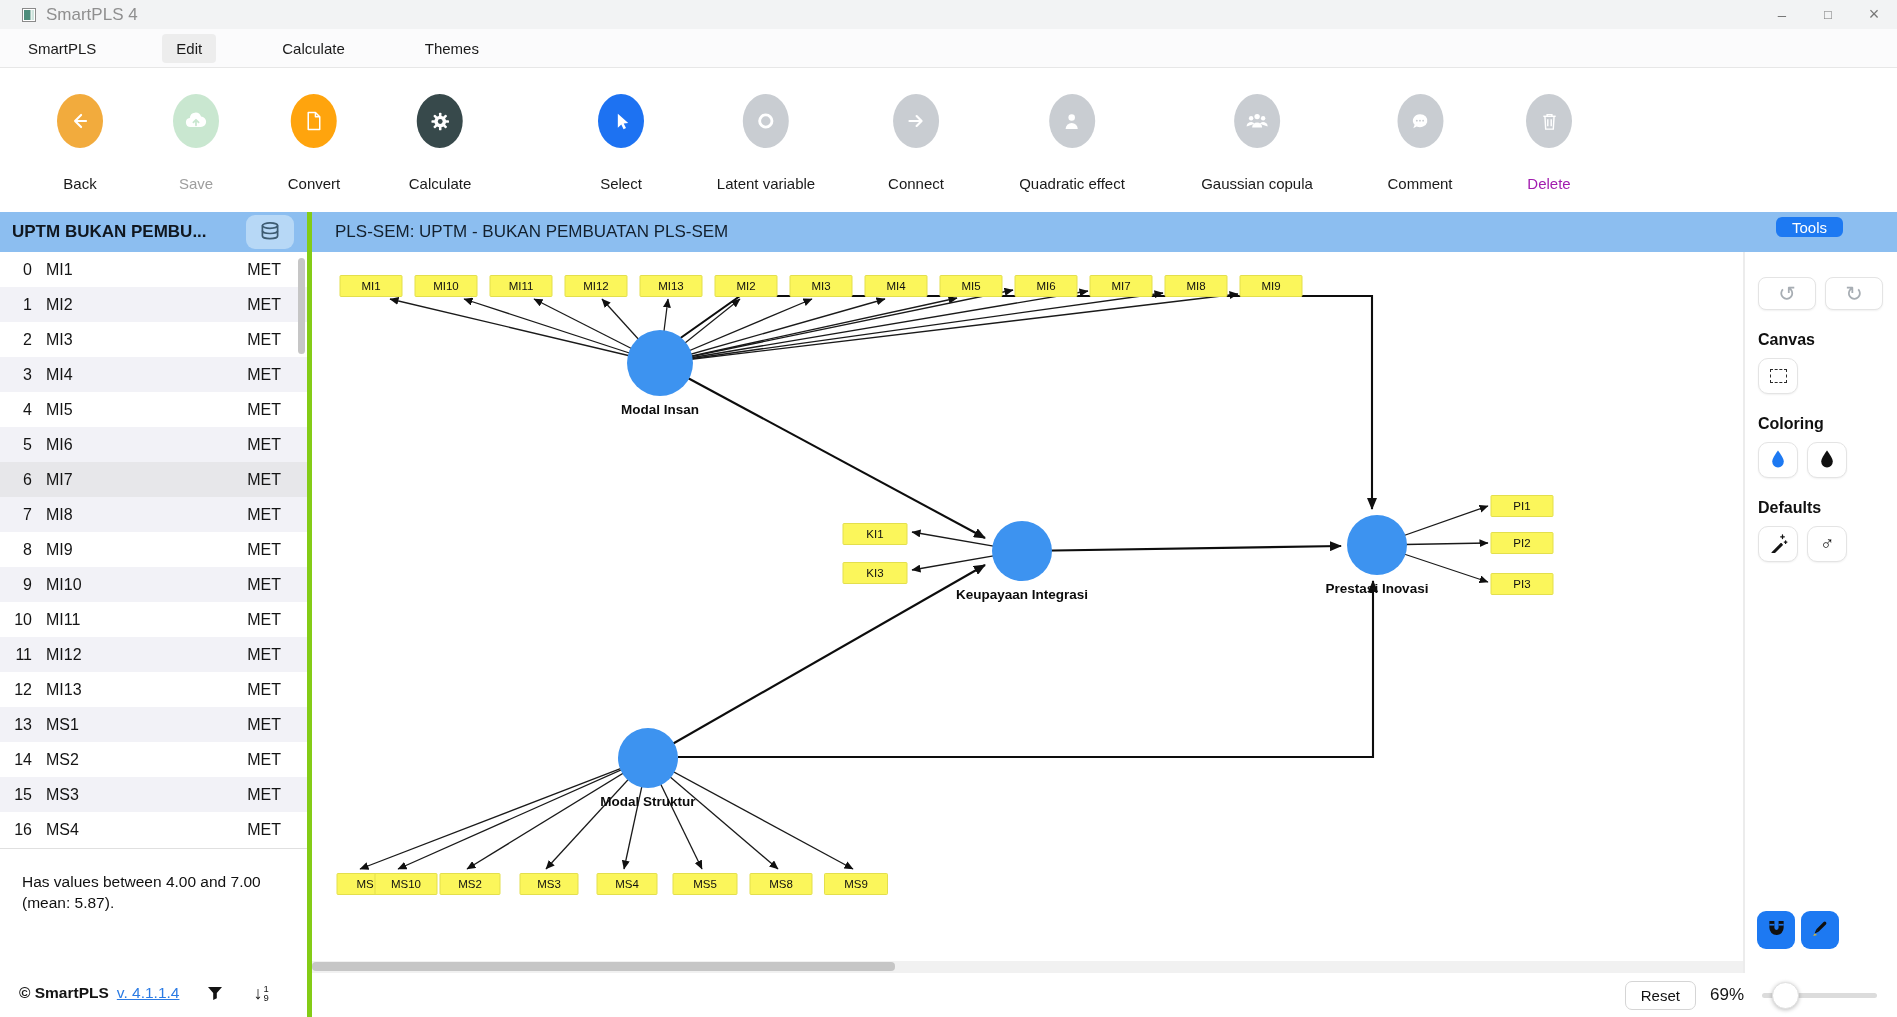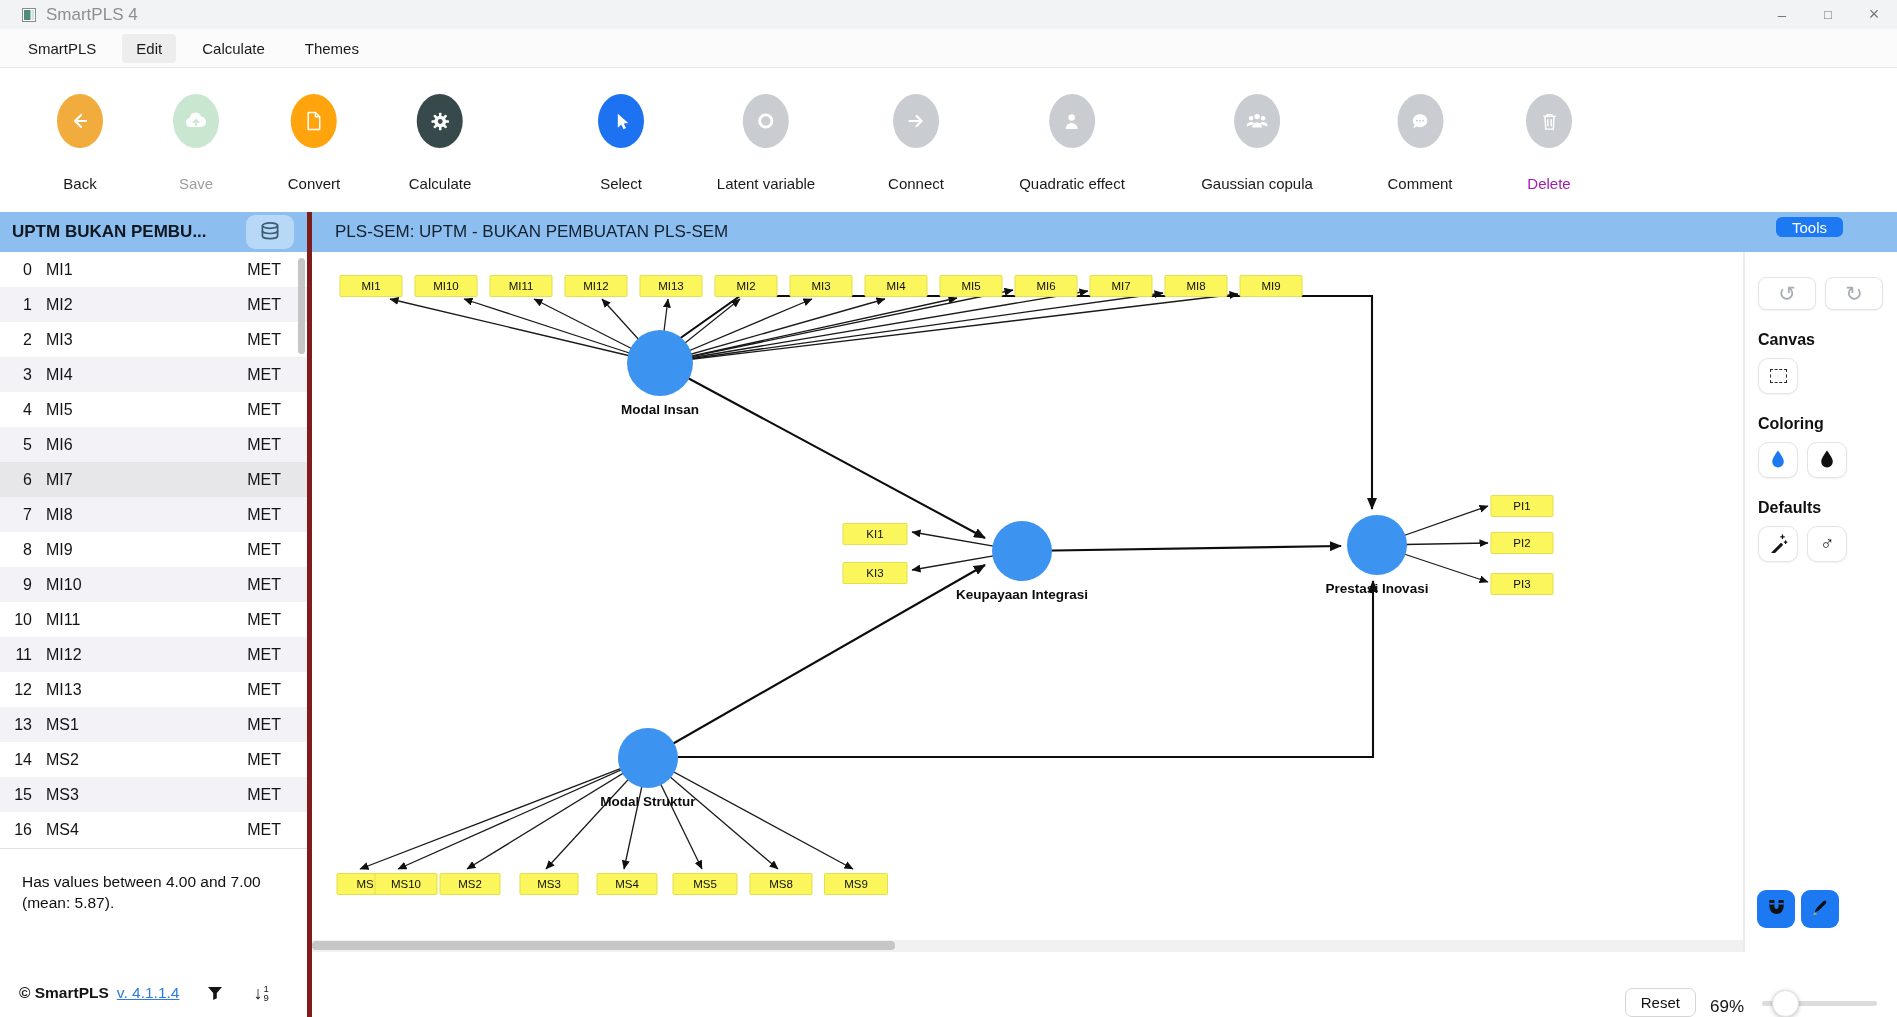--- a/index.html
+++ b/index.html
@@ -11,21 +11,21 @@
   .titlebar .appicon { margin-left:22px; width:14px; height:14px; }
   .titlebar .apptitle { margin-left:10px; font-size:17px; color:#8f8f8f; }
   .win-controls { position:absolute; right:0; top:0; height:29px; display:flex; }
   .win-btn { width:46px; height:29px; display:flex; align-items:center; justify-content:center;
              color:#777; font-size:15px; }
   .win-btn.max { font-size:13px; }
   .win-btn.close { font-size:18px; }
 
   
   .menubar { height:39px; background:#FBFBFC; display:flex; align-items:center; padding-left:14px;
-             border-bottom:1px solid #E7E7E7; }
+             border-bottom:1px solid #E7E7E7;gap:40px; }
   .menu-item { font-size:15px; padding:6px 14px; margin-right:12px; border-radius:4px; color:#1a1a1a; }
   .menu-item.active { background:#EDEDED; }
 
   
   .toolbar { height:144px; background:#fff; position:relative; }
   .tb-btn { position:absolute; top:26px; transform:translateX(-50%); text-align:center; }
   .tb-circle { width:46px; height:54px; border-radius:50%; margin:0 auto;
                display:flex; align-items:center; justify-content:center; color:#fff; }
   .tb-label { margin-top:27px; font-size:15px; white-space:nowrap; }
 
@@ -51,21 +51,21 @@
              font-size:15.5px; line-height:1.38; color:#101010; }
   .sb-footer { height:48px; display:flex; align-items:center; padding-left:19px; }
   .sb-copy { font-size:15.5px; font-weight:bold; }
   .sb-ver { font-size:15.5px; color:#2B7BE4; text-decoration:underline; margin-left:8px; }
   .sb-filter { margin-left:28px; display:flex; align-items:center; }
   .sb-sort { margin-left:30px; display:flex; align-items:center; }
   .sb-sort .arr { font-size:18px; font-weight:bold; }
   .sb-sort .nums { display:flex; flex-direction:column; font-size:9.5px; line-height:1; margin-left:1px; }
 
   
-  .main { flex:1; border-left:5px solid #7f1d1d; display:flex; flex-direction:column; }
+  .main { flex:1; border-left:5px solid #84cc16; display:flex; flex-direction:column; }
   .main-header { height:40px; background:#8CBEF0; display:flex; align-items:center; position:relative; }
   .mh-title { margin-left:23px; font-size:17px; font-weight:500; color:#13202E; }
   .tools-btn { position:absolute; right:54px; top:5px; height:20px; padding:0 16px; border:none;
                border-radius:6px; background:#1D79F2; color:#fff; font-size:15px;
                font-family:"Liberation Sans", sans-serif; }
   .main-body { flex:1; display:flex; }
   .canvas-area { flex:1; position:relative; border-right:2px solid #ECECEC; }
   .canvas-area svg.diagram { position:absolute; left:0; top:0; }
   .h-scroll { position:absolute; left:0; bottom:0; width:100%; height:12px; background:#F1F1F1; }
   .h-thumb { position:absolute; left:0; top:1px; width:583px; height:9px; background:#C6C6C6; border-radius:4px; }
@@ -78,21 +78,21 @@
   .rp-btn.ur { width:58px; height:33px; color:#A7ADB3; font-size:21px; }
   .rp-btn.sq { width:40px; height:36px; border-radius:10px; }
   .rp-title { font-size:16px; font-weight:bold; color:#101010; margin:21px 0 9px; }
   .marquee { width:17px; height:14px; border:1.6px dashed #2a2a2a; }
   .male-glyph { font-size:19px; color:#101010; }
   .rp-bottom { position:absolute; bottom:24px; left:12px; display:flex; gap:6px; }
   .blue-btn { width:38px; height:38px; border:none; border-radius:9px; background:#1D79F2;
               display:flex; align-items:center; justify-content:center; }
 
   
-  .bottom-row { height:65px; display:flex; align-items:flex-end; justify-content:flex-end;
+  .bottom-row { height:44px; display:flex; align-items:center; justify-content:flex-end;
                 padding-right:16px; background:#fff; }
   .reset-btn { background:#fff; border:1px solid #D5D5D5; border-radius:7px; padding:5px 15px;
                font-size:15px; font-family:"Liberation Sans", sans-serif; color:#111; }
   .zoom-pct { font-size:17px; margin:0 18px 0 14px; }
   .slider { position:relative; width:115px; height:27px; margin-right:4px; }
   .slider .track { position:absolute; top:11px; left:0; width:115px; height:5px; background:#DCDCDC; border-radius:3px; }
   .slider .knob { position:absolute; top:0; left:10px; width:27px; height:27px; border-radius:50%;
                   background:#fff; border:1px solid #E0E0E0; box-shadow:0 1px 4px rgba(0,0,0,0.25); }
 </style>
 </head>

